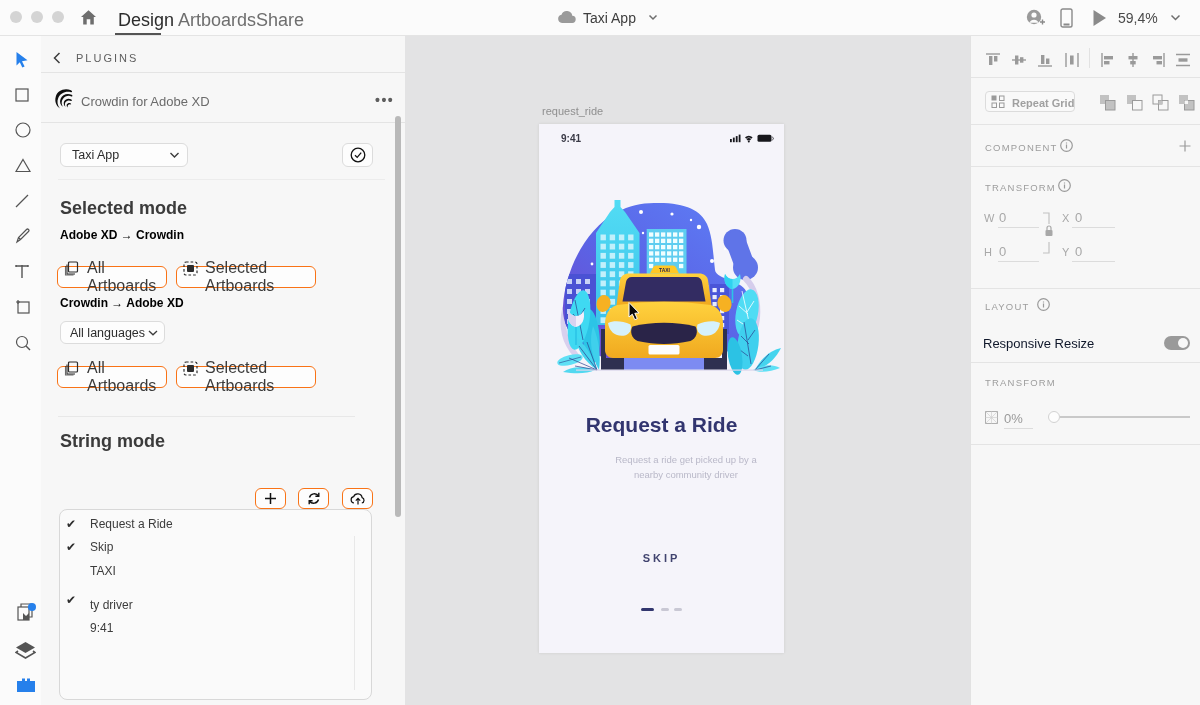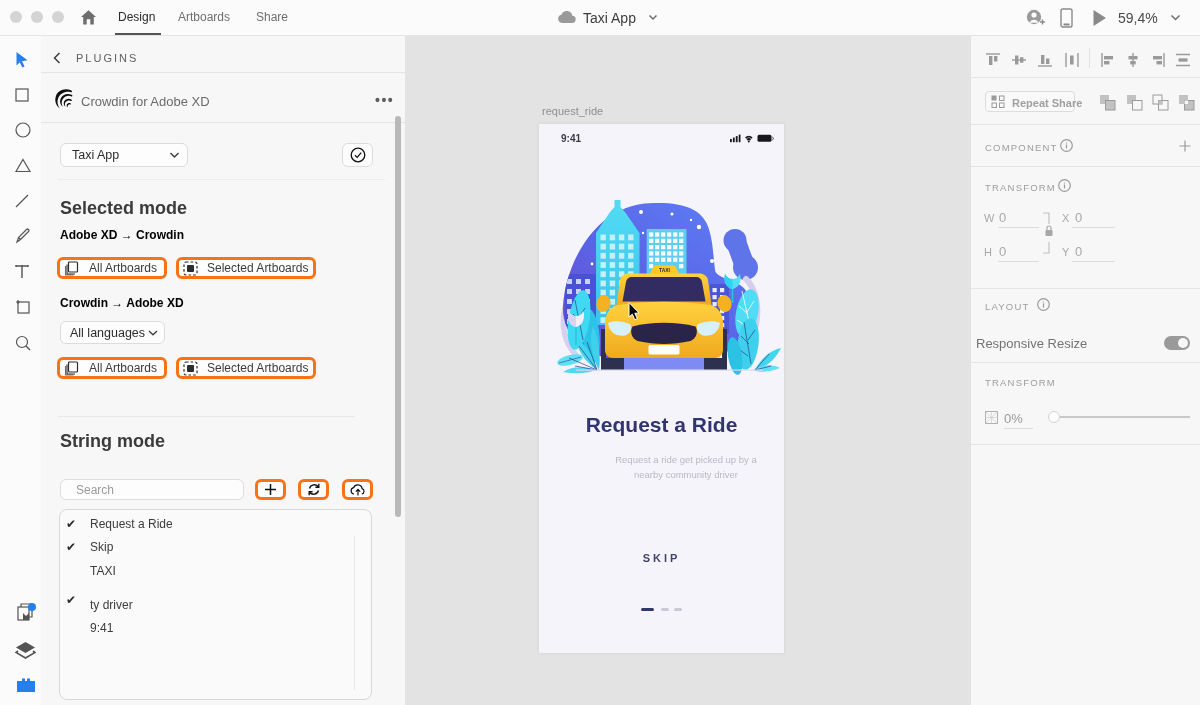--- a/index.html
+++ b/index.html
@@ -3,38 +3,38 @@
 <meta charset="utf-8">
 <style>
 * { margin:0; padding:0; box-sizing:border-box; }
 html,body { width:1200px; height:705px; overflow:hidden; font-family:"Liberation Sans", sans-serif; }
 body { position:relative; background:#e3e3e4; }
 .abs { position:absolute; }
 
 
 #topbar { left:0; top:0; width:1200px; height:36px; background:#fbfbfb; border-bottom:1px solid #e4e4e4; }
 .tl { border-radius:50%; width:12px; height:12px; background:#d4d4d4; top:11px; }
-.tab { font-size:12px; color:#6e6e6e; top:10px; }
+.tab { font-size:18px; color:#6e6e6e; top:10px; }
 .tab.sel { color:#2c2c2c; }
 #design-underline { height:2px; background:#545454; top:33px; }
 #doc-title { font-size:14px; color:#3e3e3e; top:10px; }
 
 
 #ltool { left:0; top:36px; width:41px; height:669px; background:#fbfbfb; }
 #ltool svg { position:absolute; left:15px; }
 
 
 #panel { left:41px; top:36px; width:364px; height:669px; background:#f7f7f7; }
 #panel .hdr { font-size:11px; letter-spacing:2px; color:#5e5e5e; }
 .divider { height:1px; background:#e4e4e4; }
 #crowdin-name { font-size:13px; color:#6b6b6b; }
 .dd { background:#fdfdfd; border:1px solid #dcdcdc; border-radius:6px; }
 h1.mode { font-size:18px; font-weight:bold; color:#3b3b3b; }
 .subh { font-size:12px; font-weight:bold; color:#000000; }
-.btn { background:#fdfdfd; border:3px solid #f97316; border-radius:6px; display:flex; align-items:center; font-size:12px; color:#3b3b3b; }
+.btn { background:#fdfdfd; border:1px solid #f97316; border-radius:6px; display:flex; align-items:center; font-size:16px; color:#3b3b3b;margin-top:9px; }
 #search { background:#fdfdfd; border:1px solid #dedede; border-radius:6px; font-size:12px; color:#9b9b9b; padding-left:15px; display:flex; align-items:center; }
 #strlist { background:#fafafa; border:1px solid #d8d8d8; border-radius:8px; }
 .row { position:absolute; font-size:12px; color:#3c3c3c; }
 .chk { position:absolute; font-size:12px; color:#2c2c2c; }
 #pscroll { width:6px; border-radius:3px; background:#b9b9b9; }
 
 
 #canvas { left:405px; top:36px; width:565px; height:669px; background:#e3e3e4; }
 #ab-label { font-size:11px; color:#8f8f8f; }
 #artboard { left:134px; top:88px; width:245px; height:529px; background:#f5f4fa; box-shadow:0 0 3px rgba(0,0,0,0.10); }
@@ -197,21 +197,20 @@
     </svg>
   <div class="btn abs" style="left:135px;top:321px;width:140px;height:22px;padding-left:28px">Selected Artboards</div>
   <svg class="abs" style="left:142px;top:325px" width="15" height="15" viewBox="0 0 15 15">
       <rect x="1" y="1" width="13" height="13" rx="2" fill="none" stroke="#2c2c2c" stroke-width="1.2" stroke-dasharray="2.6 2"></rect>
       <rect x="4" y="4" width="7" height="7" rx="1" fill="#2c2c2c"></rect>
     </svg>
 
   <div class="divider abs" style="left:17px;top:380px;width:297px;background:#e8e8e8"></div>
   <h1 class="mode abs" style="left:19px;top:395px">String mode</h1>
 
-  <div id="search" class="abs" style="left:19px;top:443px;width:184px;height:21px">Search</div>
   <div class="btn abs" style="left:214px;top:443px;width:31px;height:21px;justify-content:center">
       <svg width="13" height="13" viewBox="0 0 13 13">
         <path d="M6.5 1 V12 M1 6.5 H12" stroke="#111" stroke-width="1.5"></path>
       </svg>
     </div>
   <div class="btn abs" style="left:257px;top:443px;width:31px;height:21px;justify-content:center">
       <svg width="14" height="13" viewBox="0 0 14 13">
         <path d="M11.5 4 A5 5 0 0 0 2.5 5.5 M2.5 9 A5 5 0 0 0 11.5 7.5" fill="none" stroke="#111" stroke-width="1.4"></path>
         <path d="M11.8 0.8 V4.2 H8.4" fill="none" stroke="#111" stroke-width="1.4"></path>
         <path d="M2.2 12.2 V8.8 H5.6" fill="none" stroke="#111" stroke-width="1.4"></path>
@@ -542,21 +541,21 @@
       <rect x="2.5" y="5.3" width="9" height="3.4" fill="#9a9a9a"></rect>
     </svg>
 
   <div class="rbtn abs" style="left:14px;top:55px;width:90px;height:21px"></div>
   <svg class="abs" style="left:20px;top:59px" width="14" height="13" viewBox="0 0 14 13">
       <rect x="0.5" y="0.5" width="5" height="5" fill="#9a9a9a"></rect>
       <rect x="8.5" y="1" width="4.5" height="4.5" fill="none" stroke="#9a9a9a"></rect>
       <rect x="1" y="8" width="4.5" height="4.5" fill="none" stroke="#9a9a9a"></rect>
       <rect x="8.5" y="8" width="4.5" height="4.5" fill="none" stroke="#9a9a9a"></rect>
     </svg>
-  <div class="abs" style="left:41px;top:61px;font-size:11px;color:#a0a0a0;font-weight:bold">Repeat Share</div>
+  <div class="abs" style="left:41px;top:61px;font-size:11px;color:#a0a0a0;font-weight:bold">Repeat Grid</div>
   <svg class="abs" style="left:128px;top:58px" width="17" height="17" viewBox="0 0 17 17">
       <path d="M1 1 H10 V10 H1 Z" fill="#c2c2c2"></path>
       <rect x="6.5" y="6.5" width="9.5" height="9.5" fill="#c2c2c2" stroke="#9a9a9a"></rect>
     </svg>
   <svg class="abs" style="left:155px;top:58px" width="17" height="17" viewBox="0 0 17 17">
       <rect x="1" y="1" width="9" height="9" fill="#c2c2c2"></rect>
       <rect x="6.5" y="6.5" width="9.5" height="9.5" fill="#f7f7f7" stroke="#9a9a9a"></rect>
     </svg>
   <svg class="abs" style="left:181px;top:58px" width="17" height="17" viewBox="0 0 17 17">
       <rect x="1" y="1" width="9" height="9" fill="none" stroke="#9a9a9a"></rect>
@@ -602,21 +601,21 @@
       <rect x="4.5" y="18" width="7" height="6" rx="1" fill="#a8a8a8"></rect>
       <path d="M6 18 V16 a2 2 0 0 1 4 0 V18" fill="none" stroke="#a8a8a8" stroke-width="1.2"></path>
     </svg>
 
   <div class="sect abs" style="left:14px;top:265px">LAYOUT</div>
   <svg class="abs" style="left:66px;top:262px" width="13" height="13" viewBox="0 0 13 13">
       <circle cx="6.5" cy="6.5" r="5.8" fill="none" stroke="#9a9a9a" stroke-width="1.2"></circle>
       <path d="M6.5 5.5 V9.5 M6.5 3.4 V4.6" stroke="#9a9a9a" stroke-width="1.2"></path>
     </svg>
 
-  <div class="abs" style="left:5px;top:300px;font-size:13px;color:#737373">Responsive Resize</div>
+  <div class="abs" style="left:12px;top:300px;font-size:13px;color:#0f172a">Responsive Resize</div>
   <div class="abs" style="left:193px;top:300px;width:26px;height:14px;border-radius:7px;background:#9a9a9a"></div>
   <div class="abs" style="left:207px;top:302px;width:10px;height:10px;border-radius:50%;background:#f7f7f7"></div>
 
   <div class="sect abs" style="left:14px;top:341px">TRANSFORM</div>
   <svg class="abs" style="left:14px;top:375px" width="13" height="13" viewBox="0 0 13 13">
       <rect x="0.5" y="0.5" width="12" height="12" fill="none" stroke="#b0b0b0"></rect>
       <path d="M0.5 0.5 L12.5 12.5 M12.5 0.5 L0.5 12.5 M6.5 0.5 V12.5 M0.5 6.5 H12.5" stroke="#d0d0d0" stroke-width="0.7"></path>
     </svg>
   <div class="abs" style="left:33px;top:375px;font-size:13px;color:#9a9a9a">0%</div>
   <div class="funder abs" style="left:33px;top:392px;width:29px"></div>

